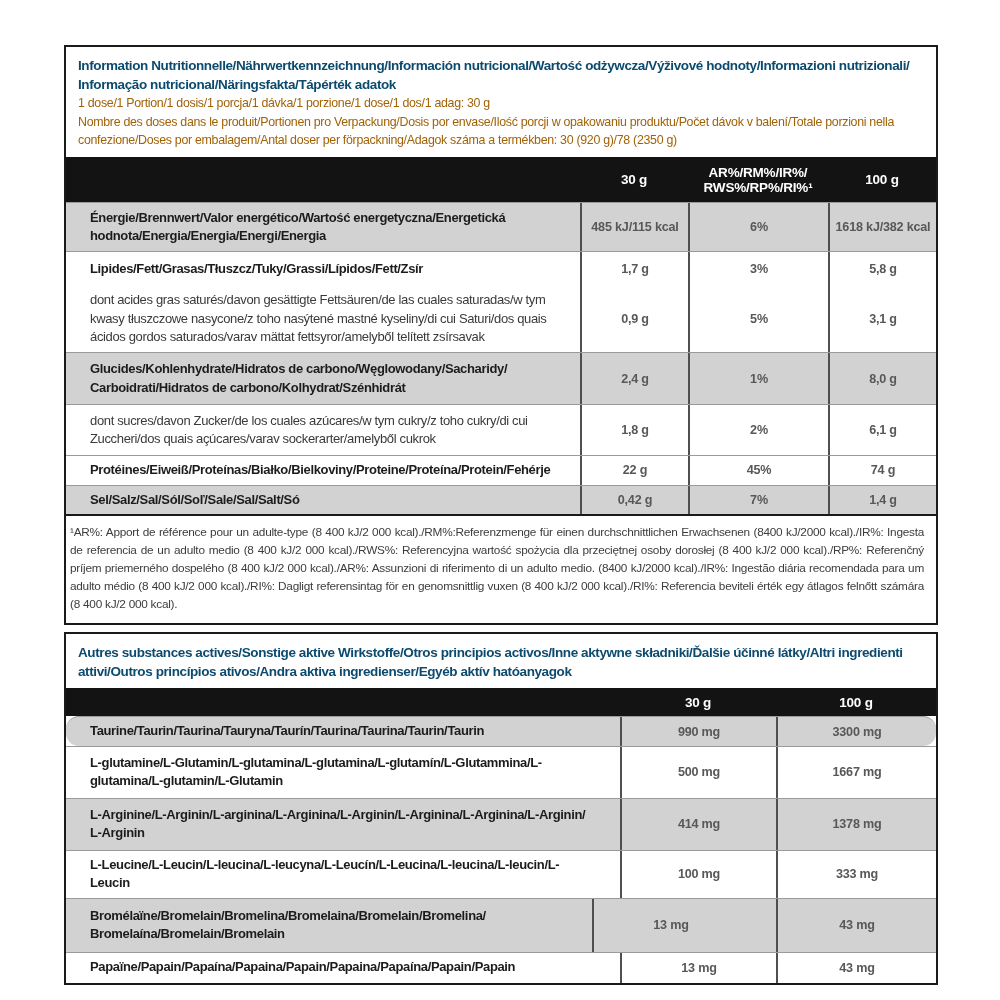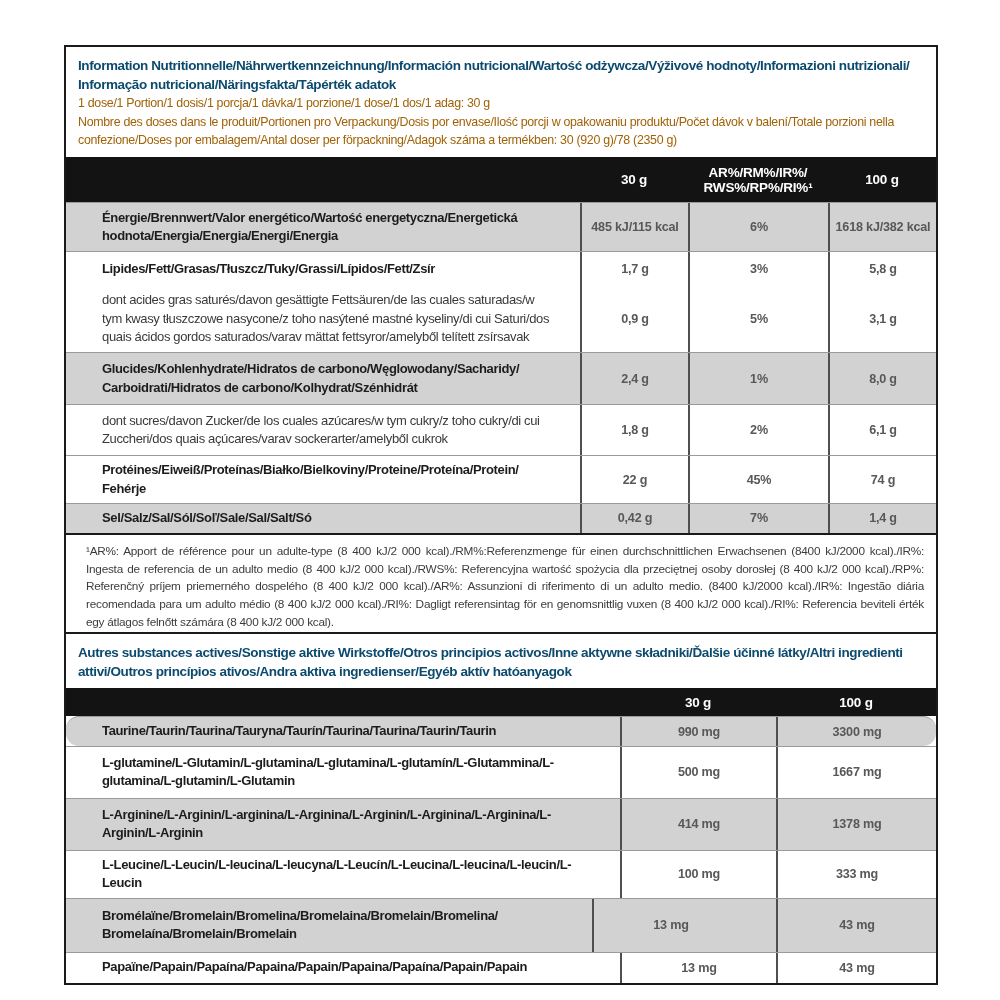--- a/index.html
+++ b/index.html
@@ -20,36 +20,36 @@
   .bar-cell{display:flex;flex-direction:column;align-items:center;
        justify-content:center;font-weight:bold;text-align:center;
        font-size:13.5px;letter-spacing:-0.2px;}
   #t1 .bar{min-height:45px;}
   #t2 .bar{min-height:28px;}
   .row{display:flex;align-items:stretch;border-top:1px solid #9a9a9a;
        box-sizing:border-box;}
   .row.merge-up{border-top:none;}
   .row.shade{background:#d2d2d2;}
   .lbl{flex:1;display:flex;align-items:center;padding:5px 24px;
-       font-size:13px;letter-spacing:-0.35px;line-height:1.42;margin-left:12px;}
+       font-size:13px;letter-spacing:-0.35px;line-height:1.42;}
   .row.bold .lbl{font-weight:bold;color:#1c1c1c;}
   .row.reg .lbl{font-weight:normal;color:#3a3a3a;}
   .val{display:flex;align-items:center;justify-content:center;
        border-left:2px solid #4f4f4f;font-size:12.6px;color:#585858;
        letter-spacing:-0.2px;text-align:center;box-sizing:border-box;font-weight:bold;}
   
   #t1 .c30{width:108px;}  #t1 .cri{width:140px;}  #t1 .c100{width:108px;}
   #t2 .c30{width:156px;}  #t2 .c100{width:160px;}
   
   .r-energy{min-height:49px;} .r-fat{min-height:34px;justify-content:space-between;} .r-satfat{min-height:67px;}
   .r-carbs{min-height:52px;} .r-sugars{min-height:51px;} .r-protein{min-height:28px;}
   .r-salt{min-height:27px;}
   .r-taurine{min-height:29px;border-radius:13px;} .r-glut{min-height:52px;} .r-arg{min-height:52px;}
   .r-leu{min-height:33px;} .r-brom{min-height:54px;gap:28px;} .r-pap{min-height:31px;}
-  .footnote{border-top:2px solid #1a1a1a;padding:8px 12px 9px 20px;
+  .footnote{border-top:2px solid #1a1a1a;padding:8px 12px 9px 4px;
        font-size:11.8px;line-height:1.52;letter-spacing:-0.25px;
        color:#3c3c3c;text-align:justify;}
 </style>
 </head>
 <body>
 
 <div class="sheet">
 
   <section class="tbl" id="t1">
     <header class="intro">

